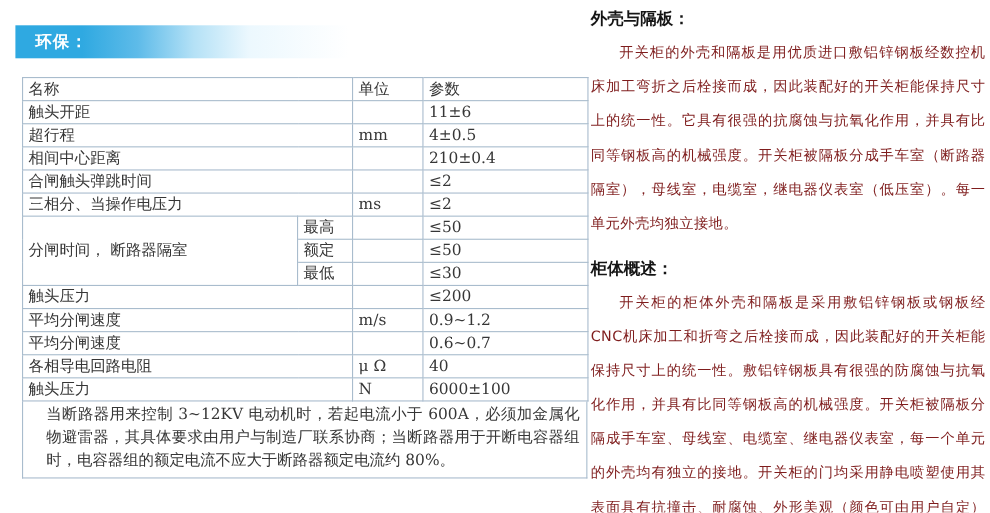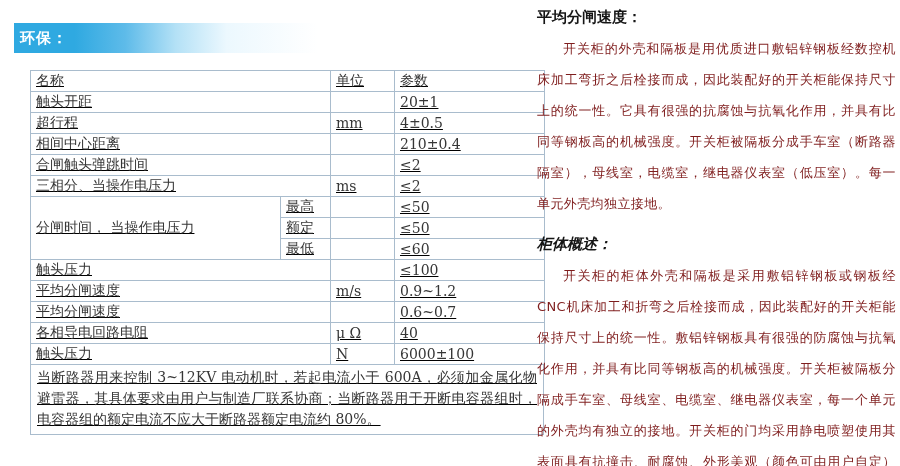--- a/index.html
+++ b/index.html
@@ -8,42 +8,42 @@
     font-family:"DejaVu Sans","Liberation Sans",sans-serif;
     overflow:hidden;
   }
   
   .left{position:absolute;left:12px;top:0;width:514px;}
   .banner{
     position:absolute;left:2px;top:23px;width:506px;height:30px;
     background:linear-gradient(90deg,#2fa9e1 0%,#2fa9e1 12%,#5ebbe9 22%,#b4e1f6 32%,#ecf8fe 42%,#ffffff 60%,#ffffff 100%);
   }
   .banner span{
-    display:inline-block;line-height:30px;padding-left:6px;
+    display:inline-block;line-height:30px;padding-left:18px;
     color:#ffffff;font-weight:bold;font-size:15px;letter-spacing:1px;
   }
-  .tablewrap{position:absolute;left:18px;top:70px;width:514px;text-decoration:underline;}
+  .tablewrap{position:absolute;left:8px;top:70px;width:514px;}
   table.spec{
     border-collapse:collapse;table-layout:fixed;width:514px;
     font-family:"DejaVu Serif","Liberation Serif",serif;
   }
   table.spec td{
     border:1px solid #a9bccd;height:20px;padding:0 5px;
     font-size:14px;color:#363636;white-space:nowrap;overflow:hidden;
     text-align:left;vertical-align:middle;
   }
   .note{
-    border:1px solid #a9bccd;border-top:0;padding:2px 6px 4px 6px;
+    border:1px solid #a9bccd;border-top:0;padding:2px 6px 4px 21px;
     font-size:14px;line-height:21px;color:#363636;
     font-family:"DejaVu Serif","Liberation Serif",serif;text-align:justify;
   }
   
   .right{position:absolute;left:537px;top:6px;width:359px;}
   .r-h{font-size:15px;font-weight:bold;color:#151515;margin:2px 0 6px 0;}
-  .r-h.mt{margin-top:16px;font-style:italic;}
+  .r-h.mt{margin-top:16px;}
   .right p{
     margin:0;font-size:13px;line-height:31px;color:#7f1d1d;
     text-align:justify;text-indent:2em;letter-spacing:0.4px;
   }
 </style>
 </head>
 <body>
 
 <div class="page">
 
@@ -63,21 +63,21 @@
         </colgroup>
         <tbody>
           <tr>
             <td colspan="2">名称</td>
             <td>单位</td>
             <td>参数</td>
           </tr>
           <tr>
             <td colspan="2">触头开距</td>
             <td></td>
-            <td>20±1</td>
+            <td>11±6</td>
           </tr>
           <tr>
             <td colspan="2">超行程</td>
             <td>mm</td>
             <td>4±0.5</td>
           </tr>
           <tr>
             <td colspan="2">相间中心距离</td>
             <td></td>
             <td>210±0.4</td>
@@ -86,39 +86,39 @@
             <td colspan="2">合闸触头弹跳时间</td>
             <td></td>
             <td>≤2</td>
           </tr>
           <tr>
             <td colspan="2">三相分、当操作电压力</td>
             <td>ms</td>
             <td>≤2</td>
           </tr>
           <tr>
-            <td rowspan="3">分闸时间， 当操作电压力</td>
+            <td rowspan="3">分闸时间， 断路器隔室</td>
             <td>最高</td>
             <td></td>
             <td>≤50</td>
           </tr>
           <tr>
             <td>额定</td>
             <td></td>
             <td>≤50</td>
           </tr>
           <tr>
             <td>最低</td>
             <td></td>
-            <td>≤60</td>
+            <td>≤30</td>
           </tr>
           <tr>
             <td colspan="2">触头压力</td>
             <td></td>
-            <td>≤100</td>
+            <td>≤200</td>
           </tr>
           <tr>
             <td colspan="2">平均分闸速度</td>
             <td>m/s</td>
             <td>0.9~1.2</td>
           </tr>
           <tr>
             <td colspan="2">平均分闸速度</td>
             <td></td>
             <td>0.6~0.7</td>
@@ -133,19 +133,19 @@
             <td>N</td>
             <td>6000±100</td>
           </tr>
         </tbody>
       </table>
       <div class="note">当断路器用来控制 3~12KV 电动机时，若起电流小于 600A，必须加金属化物避雷器，其具体要求由用户与制造厂联系协商；当断路器用于开断电容器组时，电容器组的额定电流不应大于断路器额定电流约 80%。</div>
     </div>
   </div>
 
   <div class="right">
-    <div class="r-h">平均分闸速度：</div>
+    <div class="r-h">外壳与隔板：</div>
     <p>开关柜的外壳和隔板是用优质进口敷铝锌钢板经数控机床加工弯折之后栓接而成，因此装配好的开关柜能保持尺寸上的统一性。它具有很强的抗腐蚀与抗氧化作用，并具有比同等钢板高的机械强度。开关柜被隔板分成手车室（断路器隔室），母线室，电缆室，继电器仪表室（低压室）。每一单元外壳均独立接地。</p>
     <div class="r-h mt">柜体概述：</div>
     <p>开关柜的柜体外壳和隔板是采用敷铝锌钢板或钢板经CNC机床加工和折弯之后栓接而成，因此装配好的开关柜能保持尺寸上的统一性。敷铝锌钢板具有很强的防腐蚀与抗氧化作用，并具有比同等钢板高的机械强度。开关柜被隔板分隔成手车室、母线室、电缆室、继电器仪表室，每一个单元的外壳均有独立的接地。开关柜的门均采用静电喷塑使用其表面具有抗撞击、耐腐蚀、外形美观（颜色可由用户自定）等优点。</p>
   </div>
 
 </div>
 
 </body></html>

